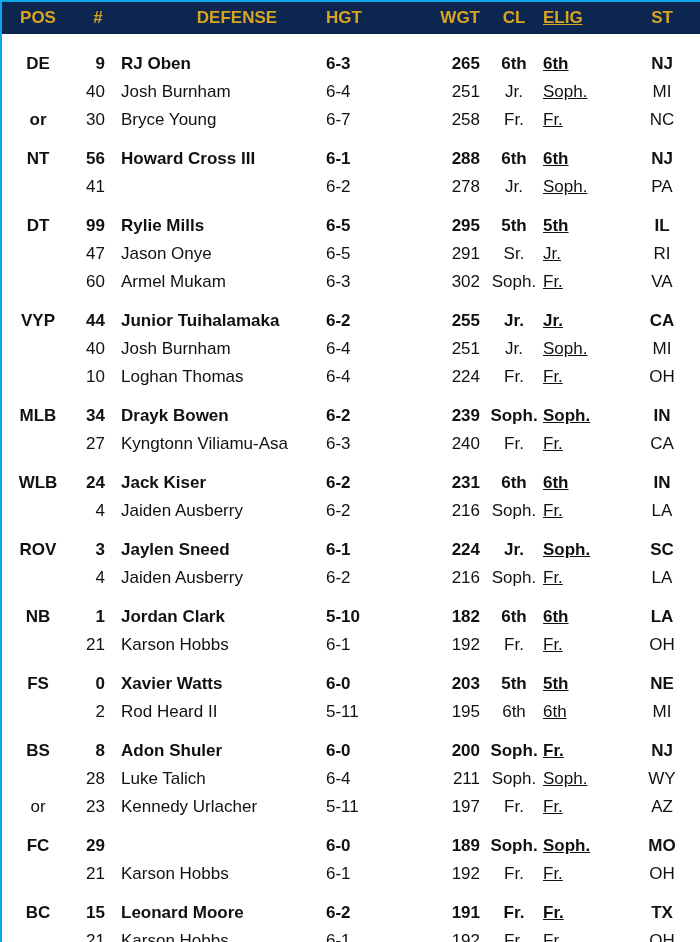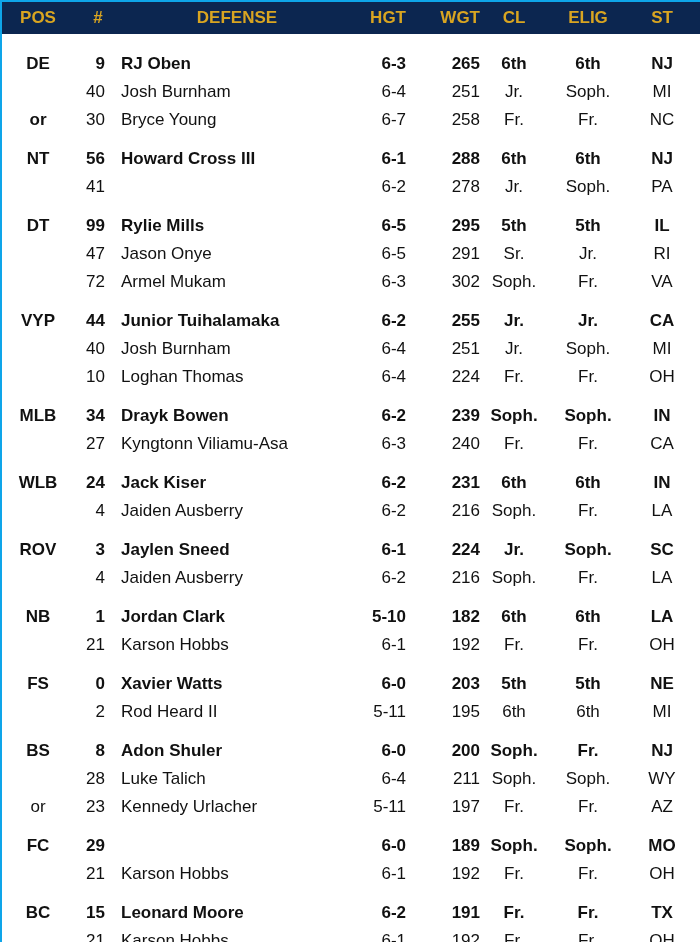--- a/index.html
+++ b/index.html
@@ -16,24 +16,24 @@
   .header span { position: absolute; top: 0; line-height: 32px; }
   .rows { position: absolute; left: 0; top: 32px; width: 698px; }
   .group { padding-bottom: 11px; }
   .group:first-child { padding-top: 16px; }
   .row { position: relative; height: 28px; font-size: 17px; color: #111111; }
   .row.starter { font-weight: bold; }
   .row span { position: absolute; top: 0; line-height: 28px; white-space: nowrap; }
   .c-pos { left: 0; width: 72px; text-align: center; }
   .c-num { left: 60px; width: 43px; text-align: right; }
   .c-name { left: 119px; text-align: left; }
-  .c-hgt { left: 324px; width: 80px; text-align: right; }
+  .c-hgt { left: 324px; width: 80px; text-align: left; }
   .c-wgt { left: 398px; width: 80px; text-align: right; }
   .c-cl { left: 467px; width: 90px; text-align: center; }
-  .c-elig { left: 541px; width: 90px; text-align: center; }
+  .c-elig { left: 541px; width: 90px; text-align: left; text-decoration: underline; }
   .c-st { left: 625px; width: 70px; text-align: center; }
   .header .c-num { left: 76px; width: 40px; text-align: center; }
   .header .c-name { left: 140px; width: 190px; text-align: center; }
 </style>
 </head>
 <body>
 
 <div class="frame">
   <div class="header">
     <span class="c-pos">POS</span>
@@ -115,21 +115,21 @@
           <span class="c-num">47</span>
           <span class="c-name">Jason Onye</span>
           <span class="c-hgt">6-5</span>
           <span class="c-wgt">291</span>
           <span class="c-cl">Sr.</span>
           <span class="c-elig">Jr.</span>
           <span class="c-st">RI</span>
         </div>
         <div class="row">
           <span class="c-pos"></span>
-          <span class="c-num">72</span>
+          <span class="c-num">60</span>
           <span class="c-name">Armel Mukam</span>
           <span class="c-hgt">6-3</span>
           <span class="c-wgt">302</span>
           <span class="c-cl">Soph.</span>
           <span class="c-elig">Fr.</span>
           <span class="c-st">VA</span>
         </div>
       </div>
       <div class="group">
         <div class="row starter">

